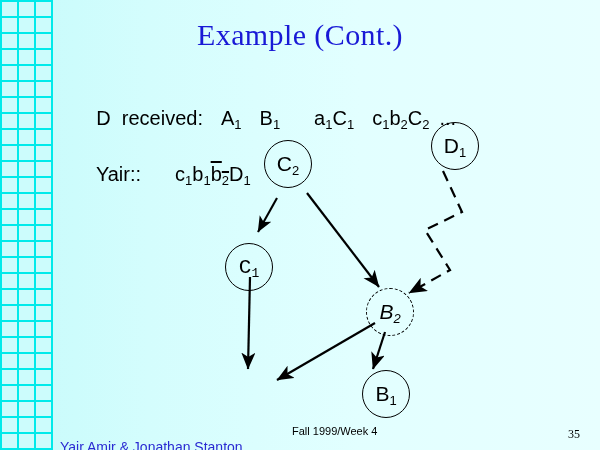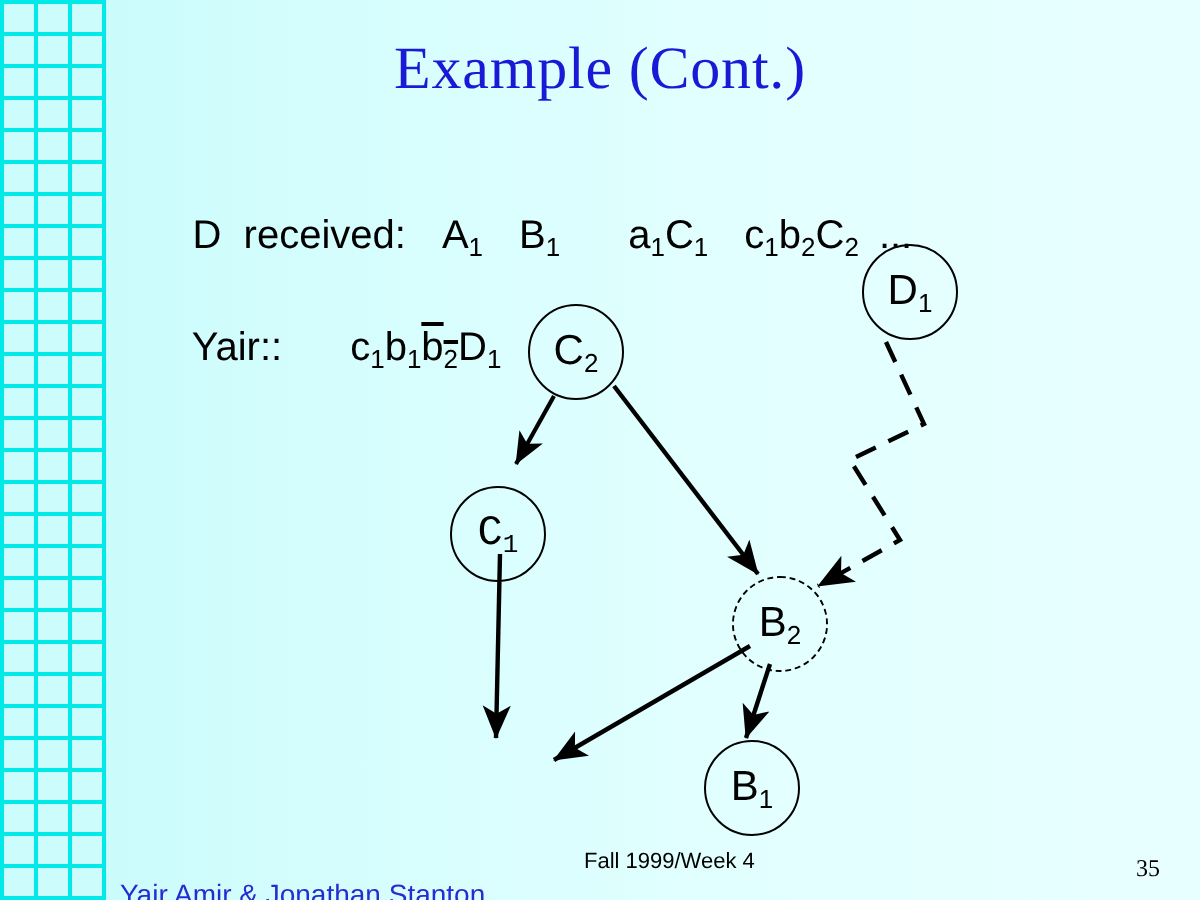--- a/index.html
+++ b/index.html
@@ -159,33 +159,33 @@
 
     <polyline points="443,171 462,212 425,230 450,270 409,293" fill="none" stroke="#000" stroke-width="2.2" stroke-dasharray="11 7" marker-end="url(#ah2)"></polyline>
 
     <line x1="250" y1="277" x2="248" y2="369" stroke="#000" stroke-width="2.2" marker-end="url(#ah)"></line>
 
     <line x1="375" y1="323" x2="277" y2="380" stroke="#000" stroke-width="2.2" marker-end="url(#ah)"></line>
 
     <line x1="385" y1="332" x2="373" y2="369" stroke="#000" stroke-width="2.2" marker-end="url(#ah)"></line>
   </svg>
 
-  <div class="node" style="left:264px; top:152px;">
+  <div class="node" style="left:264px; top:140px;">
     <span class="lbl">C<span class="sub">2</span></span>
   </div>
   <div class="node" style="left:431px; top:122px;">
     <span class="lbl">D<span class="sub">1</span></span>
   </div>
   <div class="node" style="left:225px; top:243px;font-family:Liberation Mono, monospace;">
     <span class="lbl">C<span class="sub">1</span></span>
   </div>
-  <div class="node dashed" style="left:366px; top:288px;">
+  <div class="node dashed" style="left:366px; top:288px;font-style:italic;">
     <span class="lbl">B<span class="sub">2</span></span>
   </div>
-  <div class="node" style="left:352px; top:370px;">
+  <div class="node" style="left:362px; top:370px;">
     <span class="lbl">B<span class="sub">1</span></span>
   </div>
 
   <div id="footer-authors">Yair Amir &amp; Jonathan Stanton</div>
   <div id="footer-course">Fall 1999/Week 4</div>
   <div id="footer-page">35</div>
 
 </div>
 
 </body></html>

